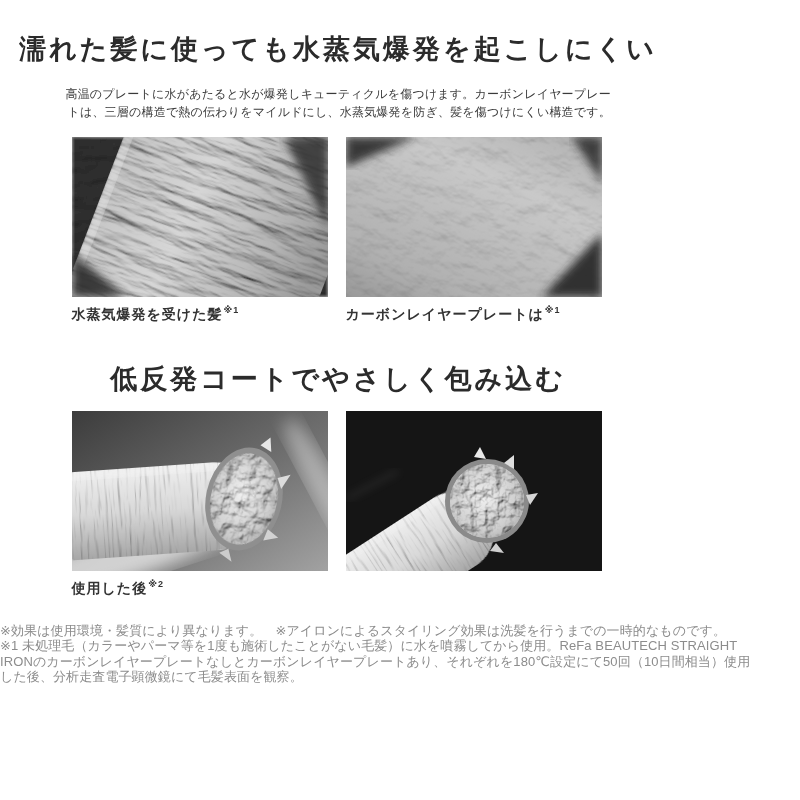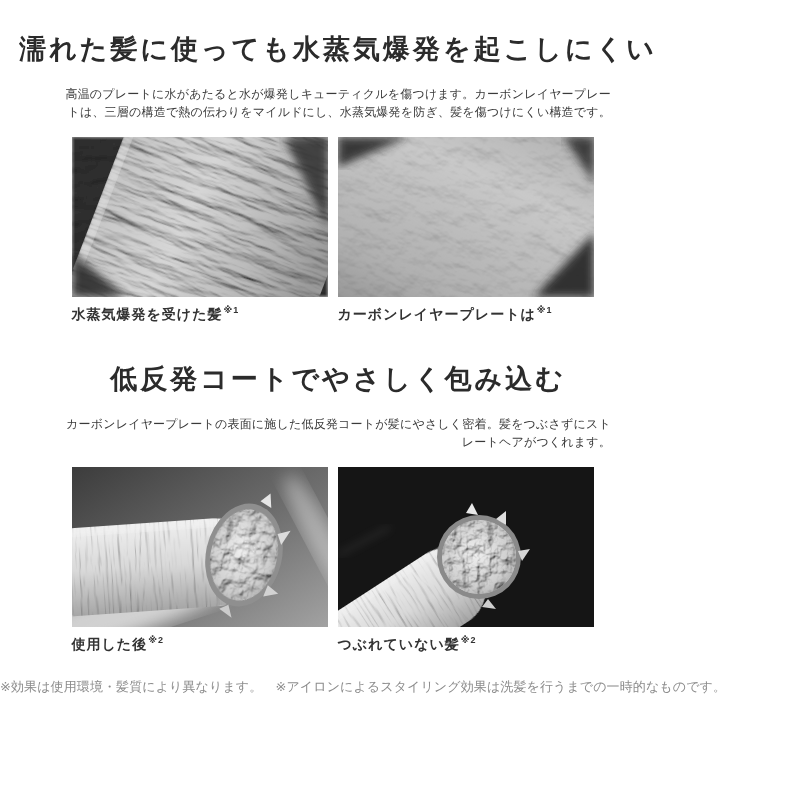--- a/index.html
+++ b/index.html
@@ -13,21 +13,21 @@
     margin:0;padding:0;text-align:center;
     font-size:27px;font-weight:700;color:#2b2b2b;letter-spacing:3px;line-height:1.2;
   }
   .sec-heading.first{padding-top:33px;}
   .sec-heading.second{margin-top:40px;}
   .sec-body{
     width:546px;margin:20px auto 0;color:#3a3a3a;
     font-size:12px;line-height:1.5;letter-spacing:0.2px;text-align:right;
   }
   .figrow{
-    width:533px;margin:16px auto 0;display:flex;gap:10px;
+    width:533px;margin:16px auto 0;display:flex;gap:18px;
   }
   figure{margin:0;padding:0;width:256px;}
   .imgwrap{
     width:256px;height:160px;overflow:hidden;background:#3f3f3f;line-height:0;
   }
   .imgwrap svg{display:block;}
   figcaption{
     margin-top:8px;font-size:14px;font-weight:700;color:#333333;
     letter-spacing:1px;line-height:1.2;text-align:left;
   }
@@ -161,21 +161,20 @@
             <polygon points="196,160 256,96 256,160" fill="#262626" opacity="0.92" filter="url(#fBlur4)"></polygon>
           </svg>
         </div>
         <figcaption><span>カーボンレイヤープレートは</span><sup>※1</sup></figcaption>
       </figure>
     </div>
   </section>
 
   <section>
     <h2 class="sec-heading second">低反発コートでやさしく包み込む</h2>
-    <p class="sec-body">カーボンレイヤープレートの表面に施した低反発コートが髪にやさしく密着。髪をつぶさずにストレートヘアがつくれます。</p>
 
     <div class="figrow">
       <figure>
         <div class="imgwrap">
           <svg width="256" height="160" viewBox="0 0 256 160">
             <rect width="256" height="160" fill="url(#gBgC)"></rect>
             <g transform="rotate(-18 60 140)">
               <ellipse cx="55" cy="142" rx="120" ry="24" fill="#eaeaea" opacity="0.8" filter="url(#fBlur8)"></ellipse>
             </g>
             <g transform="rotate(62 248 70)">
@@ -210,22 +209,22 @@
             <g>
               <circle cx="141" cy="90" r="42" fill="#8a8a8a"></circle>
               <circle cx="141" cy="90" r="37" fill="url(#gFace)" filter="url(#fFace)"></circle>
               <polygon points="128,46 134,36 140,48" fill="#e8e8e8"></polygon>
               <polygon points="158,52 168,44 168,58" fill="#dedede"></polygon>
               <polygon points="180,84 192,82 184,94" fill="#d6d6d6"></polygon>
               <polygon points="150,132 158,142 144,140" fill="#cfcfcf"></polygon>
             </g>
           </svg>
         </div>
-        <figcaption><span>つぶれていない髪</span><sup>※2</sup></figcaption>
       </figure>
     </div>
   </section>
 
   <footer class="footnotes">
     <p>※効果は使用環境・髪質により異なります。　※アイロンによるスタイリング効果は洗髪を行うまでの一時的なものです。</p>
+    <p>※1 未処理毛（カラーやパーマ等を1度も施術したことがない毛髪）に水を噴霧してから使用。ReFa BEAUTECH STRAIGHT IRONのカーボンレイヤープレートなしとカーボンレイヤープレートあり、それぞれを180℃設定にて50回（10日間相当）使用した後、分析走査電子顕微鏡にて毛髪表面を観察。</p>
   </footer>
 
 </div>
 
 </body></html>

